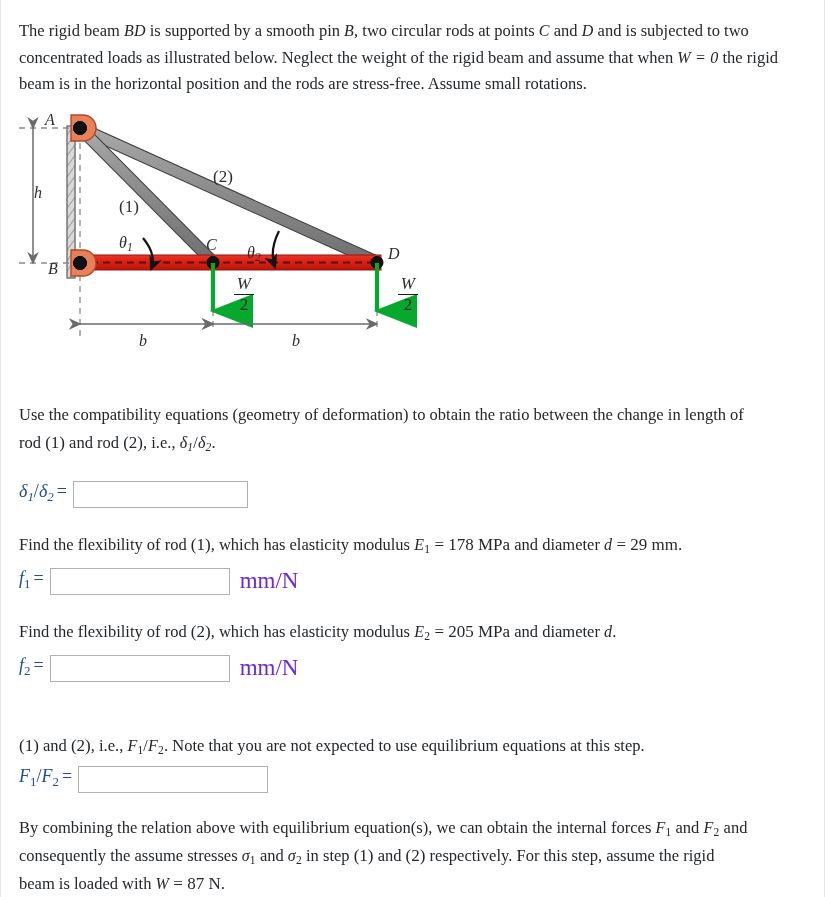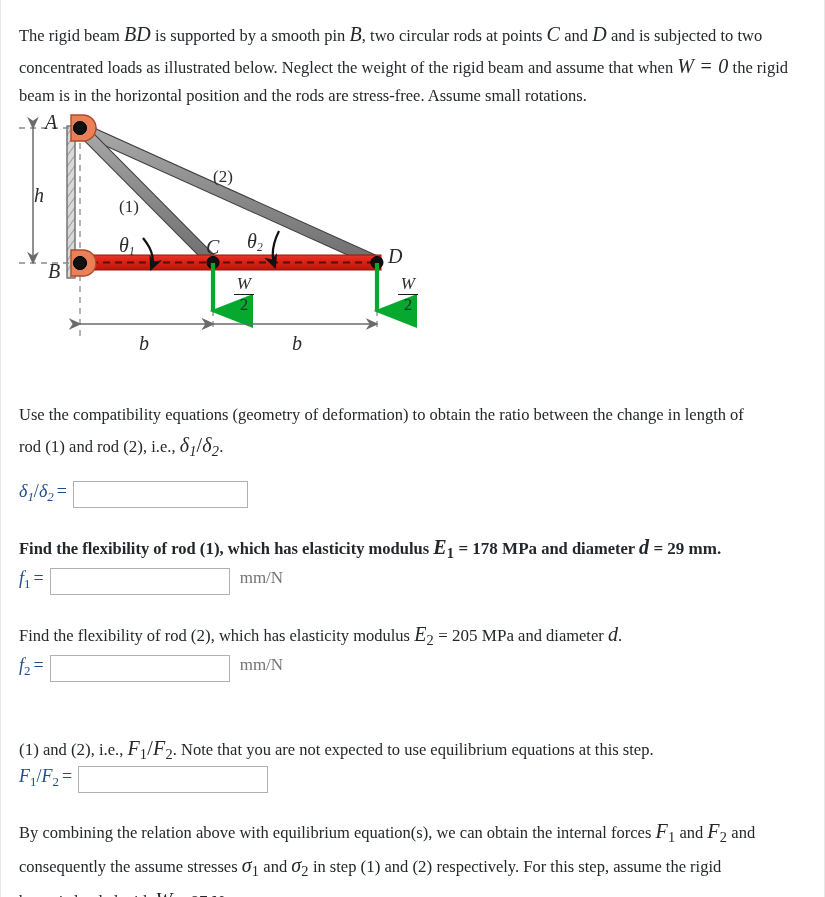--- a/index.html
+++ b/index.html
@@ -33,21 +33,21 @@
   .intro {
     position: absolute;
     left: 18px;
     top: 18px;
     width: 790px;
   }
   
   .m {
     font-family: "Liberation Serif", serif;
     font-style: italic;
-    font-size: 20px;
+    font-size: 16px;
     letter-spacing: .2px;
   }
   .mr {
     font-family: "Liberation Serif", serif;
     font-style: normal;
     font-size: 17px;
   }
   .sub {
     font-size: 0.72em;
     vertical-align: -0.28em;
@@ -102,23 +102,23 @@
     height: 27px;
     box-sizing: border-box;
     font-family: "Liberation Serif", serif;
     font-size: 15px;
     padding: 0 6px;
     color: #222;
     outline: none;
   }
   .unit {
     font-family: "Liberation Serif", serif;
-    font-size: 17px;
+    font-size: 23px;
     padding-left: 10px;
-    color: #737373;
+    color: #6d28d9;
     white-space: nowrap;
   }
   .frac-inline {
     display: inline-block;
     text-align: center;
     vertical-align: middle;
   }
 </style>
 </head>
 <body>
@@ -224,21 +224,21 @@
     <div style="position:absolute; left:47px; top:157px;" class="m">B</div>
     <div style="position:absolute; left:205px; top:133px;" class="m">C</div>
     <div style="position:absolute; left:387px; top:142px;" class="m">D</div>
 
     <div style="position:absolute; left:118px; top:94px; font-size:17px;" class="mr">(1)</div>
     <div style="position:absolute; left:212px; top:64px; font-size:17px;" class="mr">(2)</div>
 
     <div style="position:absolute; left:118px; top:131px;">
       <span class="m">θ</span><span class="m sub">1</span>
     </div>
-    <div style="position:absolute; left:246px; top:127px;">
+    <div style="position:absolute; left:246px; top:141px;">
       <span class="m">θ</span><span class="m sub">2</span>
     </div>
 
     <div style="position:absolute; left:33px; top:81px;" class="m">h</div>
     <div style="position:absolute; left:138px; top:229px;" class="m">b</div>
     <div style="position:absolute; left:291px; top:229px;" class="m">b</div>
 
     <div style="position:absolute; left:228px; top:172px; width:30px;" class="frac-inline">
       <div class="m" style="font-size:17px; line-height:1.05;">W</div>
       <div style="border-top:1.6px solid #1a1a1a; width:20px; margin:1px auto;"></div>
@@ -255,21 +255,21 @@
   <div class="qline prose" style="top:402px;">
     <span>Use the compatibility equations (geometry of deformation) to obtain the ratio between the change in length of</span><br>
     <span>rod </span><span class="mr">(1)</span><span> and rod </span><span class="mr">(2)</span><span>, i.e., </span><span class="m" style="color:#23272b;">δ<span class="sub">1</span><span style="font-style:normal;">/</span>δ<span class="sub">2</span></span><span>.</span>
   </div>
 
   <div class="answer-row" style="top:481px;">
     <span class="ans-label">δ<span class="sub">1</span><span class="slash">/</span>δ<span class="sub">2</span><span class="eq">=</span></span>
     <input class="ans-input" style="width: 175px;" type="text" value="">
   </div>
 
-  <div class="qline prose" style="top:531px;font-weight:bold;">
+  <div class="qline prose" style="top:531px;">
     <span>Find the flexibility of rod </span><span class="mr">(1)</span><span>, which has elasticity modulus </span><span class="m">E<span class="subr">1</span></span><span class="mr"> = </span><span class="mr">178</span><span class="mr">&nbsp;</span><span class="mr">MPa</span><span> and diameter </span><span class="m">d</span><span class="mr"> = </span><span class="mr">29</span><span class="mr">&nbsp;</span><span class="mr">mm.</span>
   </div>
 
   <div class="answer-row" style="top:568px;">
     <span class="ans-label">f<span class="subr">1</span><span class="eq">=</span></span>
     <input class="ans-input" style="width: 180px;" type="text" value="">
     <span class="unit">mm/N</span>
   </div>
 
   <div class="qline prose" style="top:618px;">

